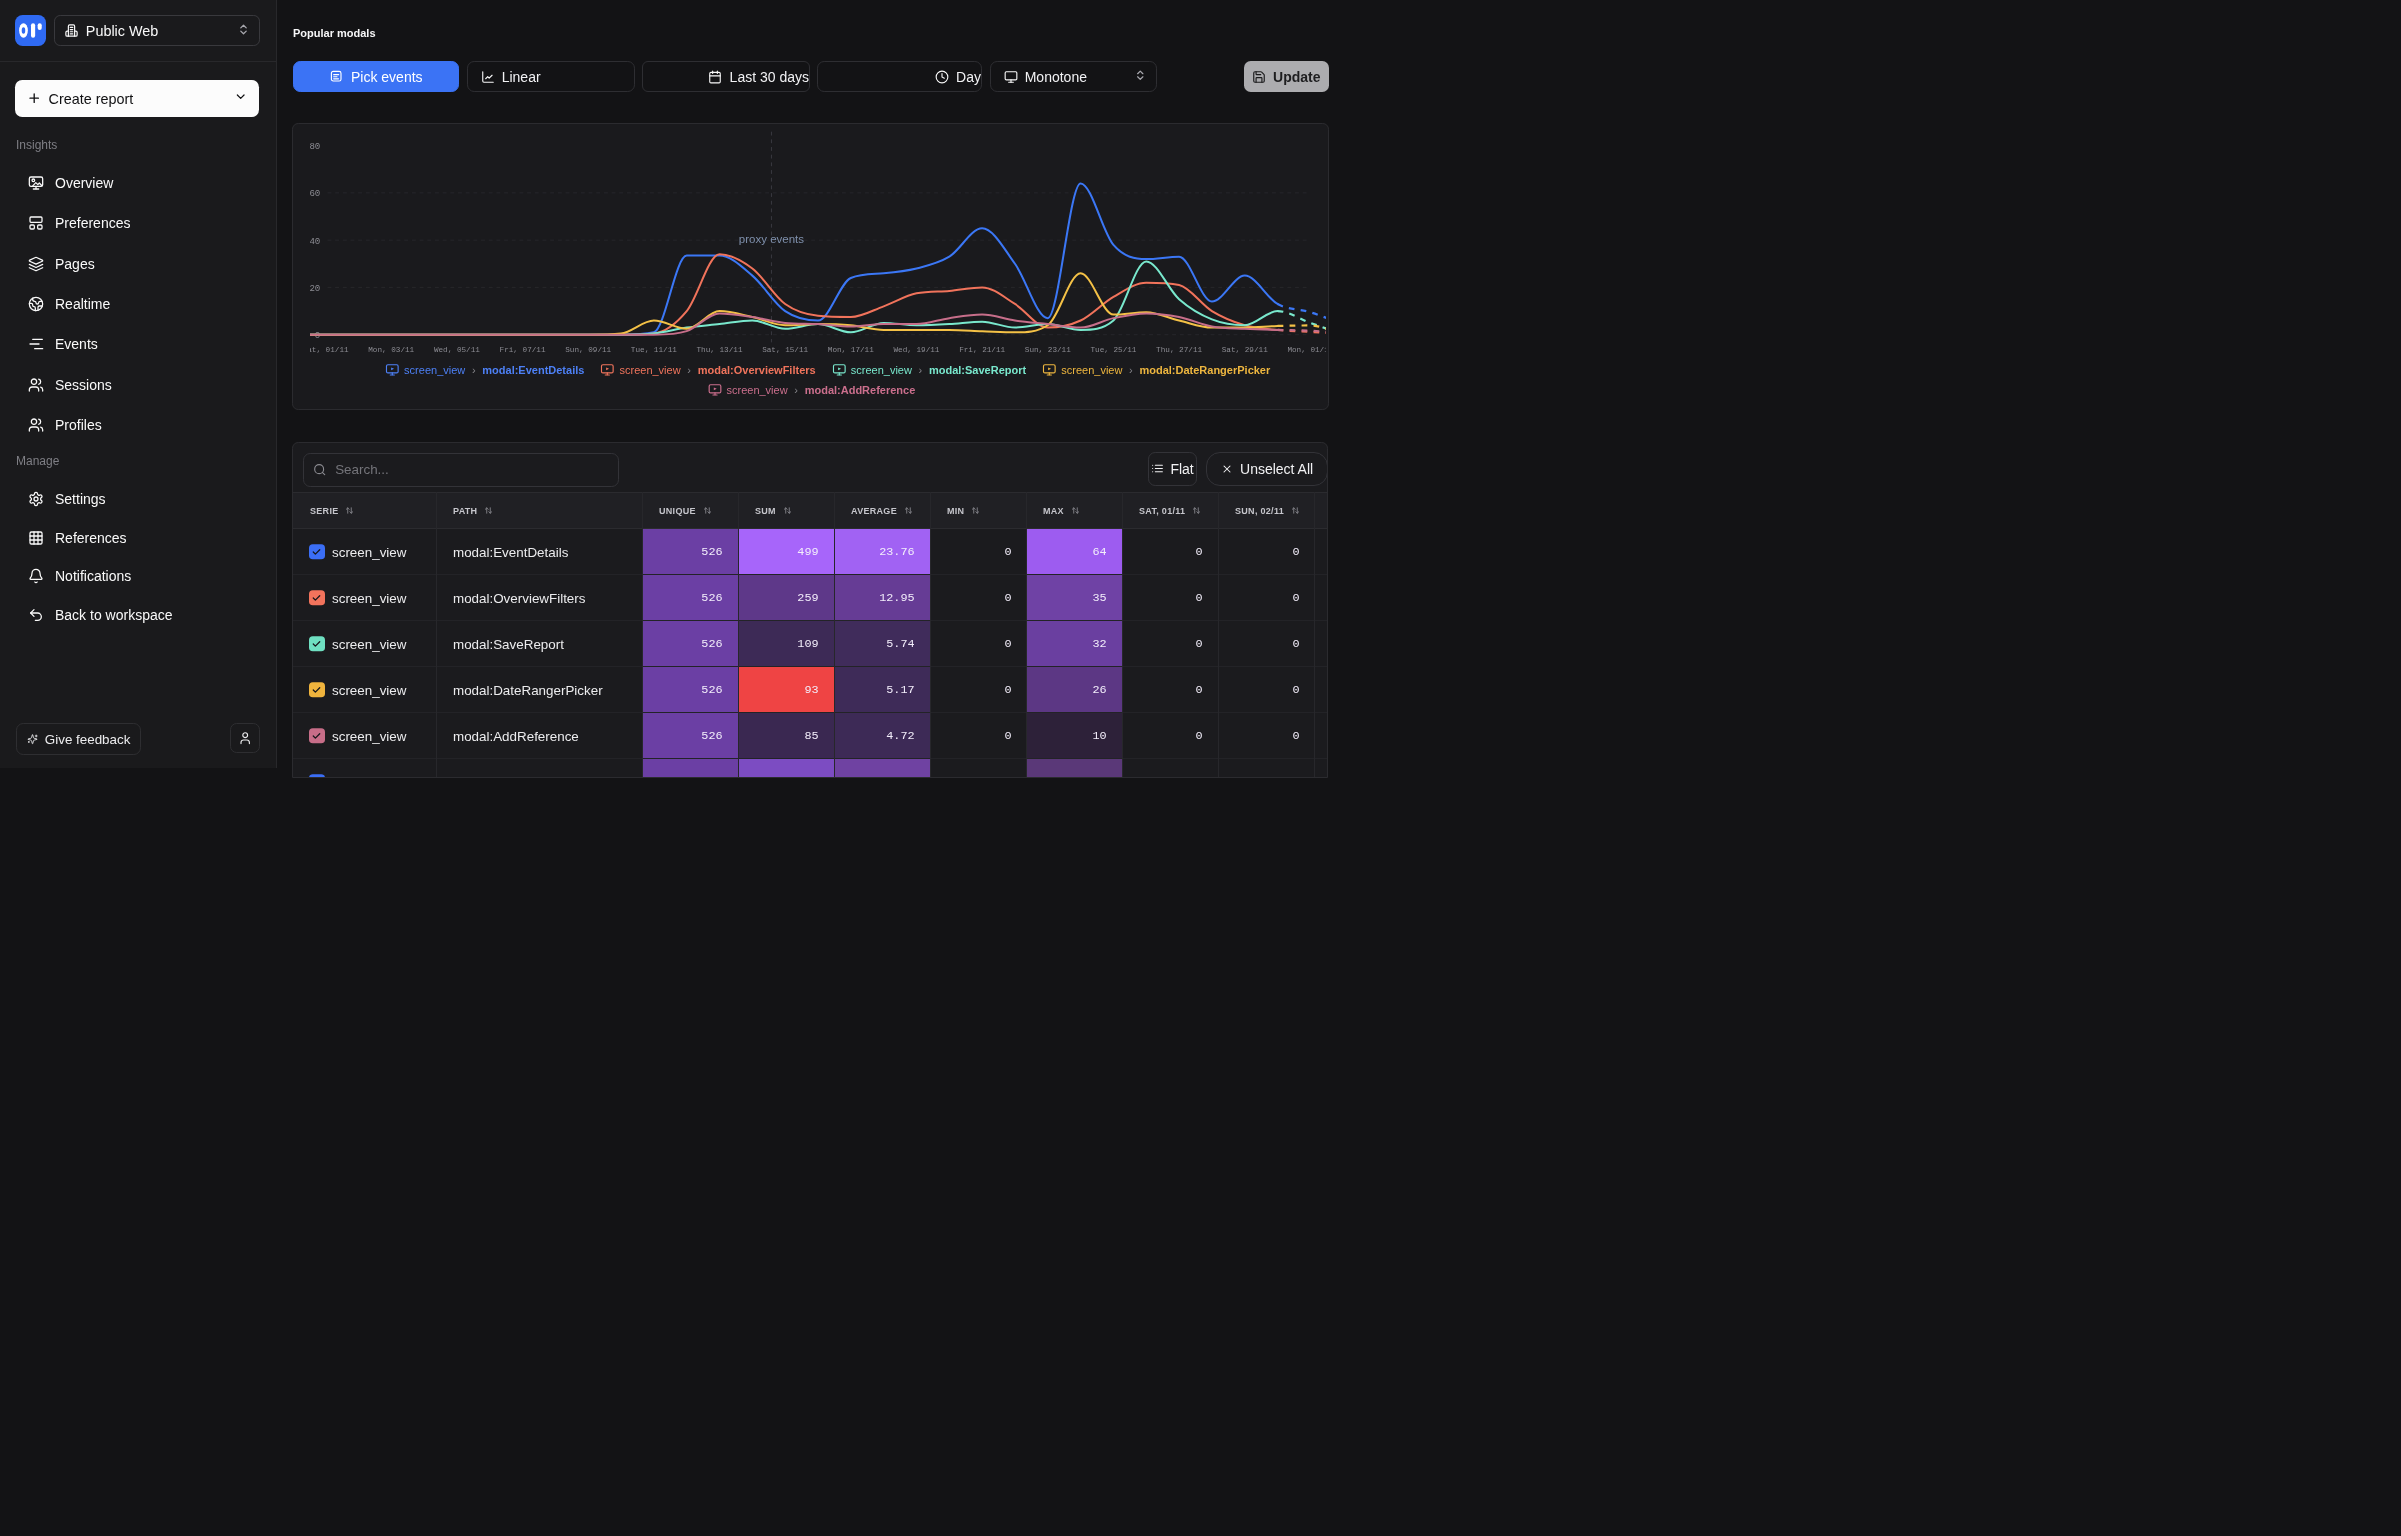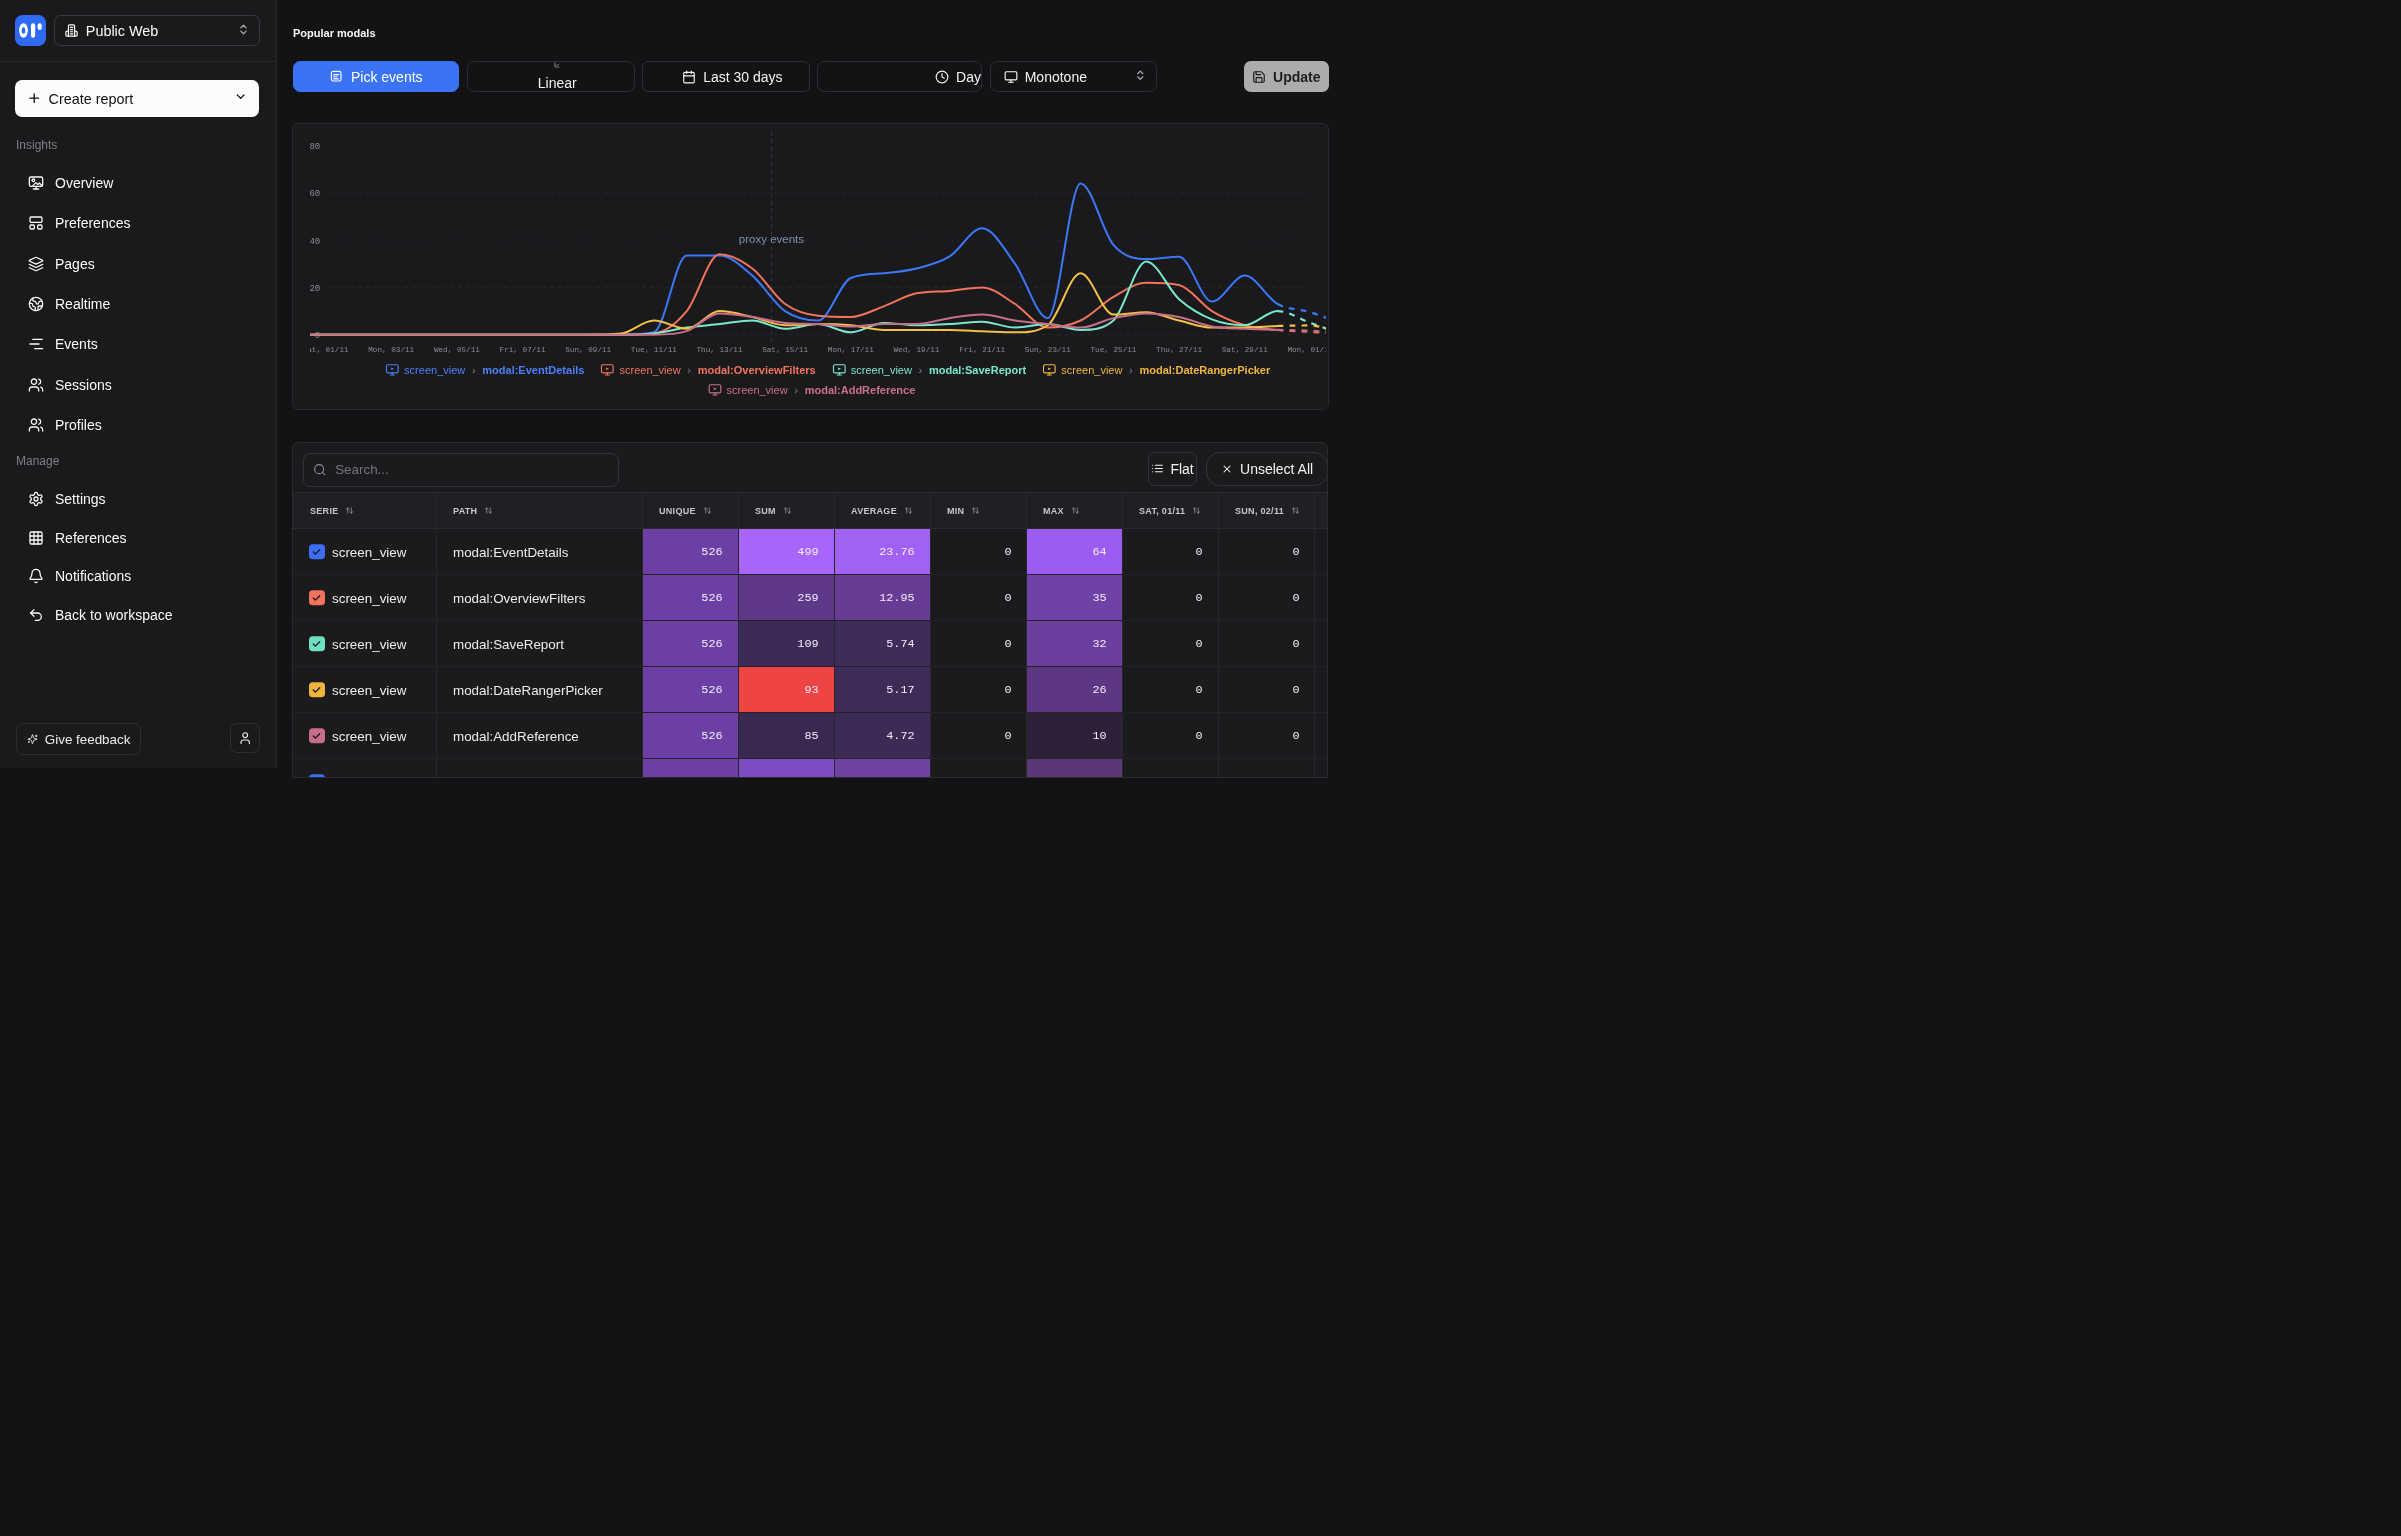--- a/index.html
+++ b/index.html
@@ -226,28 +226,28 @@
 <div id="title">Popular modals</div>
 <div class="fbtn" style="left:293px;width:166px;background:#3b73f5;border-color:#3b73f5;color:#fff;">
     <svg class="" width="14.4" height="14.4" viewBox="0 0 24 24" fill="none" stroke="#ffffff" stroke-width="1.9" stroke-linecap="round" stroke-linejoin="round">
       <rect x="4" y="4" width="16" height="16" rx="3"></rect>
       <path d="M7.8 9.4h8.4"></path>
       <path d="M7.8 12.9h5.6"></path>
       <path d="M7.8 16.4h8"></path>
     </svg>
     <span>Pick events</span>
   </div>
-<div class="fbtn" style="left:467px;width:168px;justify-content:flex-start;padding-left:12.5px;flex-direction:column;">
+<div class="fbtn" style="left:467px;width:168px;justify-content:flex-start;padding-left:12.5px;">
     <svg class="" width="14" height="14" viewBox="0 0 24 24" fill="none" stroke="#fafafa" stroke-width="1.9" stroke-linecap="round" stroke-linejoin="round">
       <path d="M3 3v16a2 2 0 0 0 2 2h16"></path>
       <path d="m19 9-5 5-2.5-2.5L8 15"></path>
     </svg>
     <span>Linear</span>
   </div>
-<div class="fbtn" style="left:642px;width:168px;justify-content:center;padding-left:12.5px;border-radius:6px;">
+<div class="fbtn" style="left:642px;width:168px;justify-content:flex-end;padding-left:12.5px;border-radius:6px;">
     <svg class="" width="14" height="14" viewBox="0 0 24 24" fill="none" stroke="#fafafa" stroke-width="1.9" stroke-linecap="round" stroke-linejoin="round">
       <path d="M8 2v4"></path>
       <path d="M16 2v4"></path>
       <rect x="3" y="4" width="18" height="18" rx="2"></rect>
       <path d="M3 10h18"></path>
     </svg>
     <span>Last 30 days</span>
   </div>
 <div class="fbtn" style="left:817px;width:165px;justify-content:flex-end;padding-left:12.5px;">
     <svg class="" width="14" height="14" viewBox="0 0 24 24" fill="none" stroke="#fafafa" stroke-width="1.9" stroke-linecap="round" stroke-linejoin="round">

